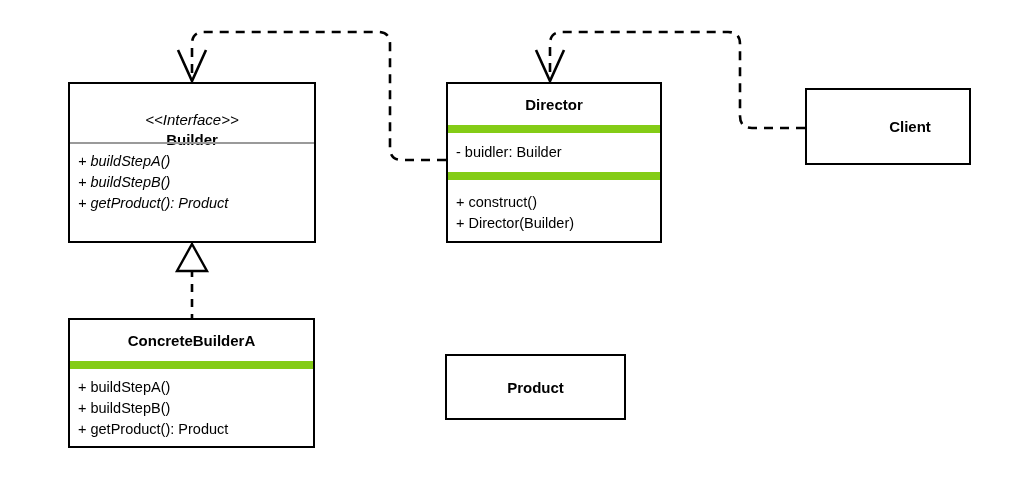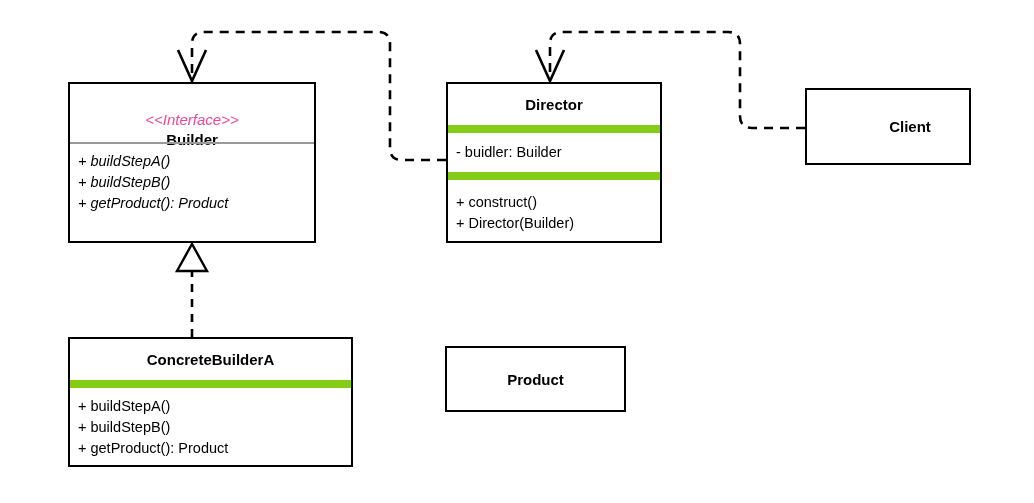--- a/index.html
+++ b/index.html
@@ -56,21 +56,21 @@
     font-size: 15px;
     font-weight: bold;
     color: #000000;
     line-height: 19px;
     white-space: nowrap;
   }
   .stereotype {
     font-size: 15px;
     font-style: italic;
     font-weight: normal;
-    color: #ec4899;
+    color: #000000;
     line-height: 20px;
     white-space: nowrap;
     margin-top: 32px;
   }
   .member {
     font-size: 14.5px;
     color: #000000;
     line-height: 21px;
     padding-left: 8px;
     white-space: nowrap;
@@ -127,30 +127,30 @@
       <div class="member">+ Director(Builder)</div>
     </div>
   </div>
 
   <div class="uml-box" style="left:805px; top:88px; width:166px; height:77px;">
     <div class="compartment head" style="flex:1;margin-left:44px;">
       <div class="cls-name">Client</div>
     </div>
   </div>
 
-  <div class="uml-box" style="left:68px; top:337px; width:285px; height:130px;">
+  <div class="uml-box" style="left:68px; top:318px; width:247px; height:130px;">
     <div class="compartment head" style="height:41px;">
       <div class="cls-name">ConcreteBuilderA</div>
     </div>
     <div class="compartment divider-dark" style="flex:1; padding-top:8px; justify-content:flex-start;">
       <div class="member">+ buildStepA()</div>
       <div class="member">+ buildStepB()</div>
       <div class="member">+ getProduct(): Product</div>
     </div>
   </div>
 
-  <div class="uml-box" style="left:445px; top:346px; width:181px; height:66px;">
+  <div class="uml-box" style="left:445px; top:354px; width:181px; height:66px;">
     <div class="compartment head" style="flex:1;">
       <div class="cls-name">Product</div>
     </div>
   </div>
 
 </div>
 
 </body></html>

